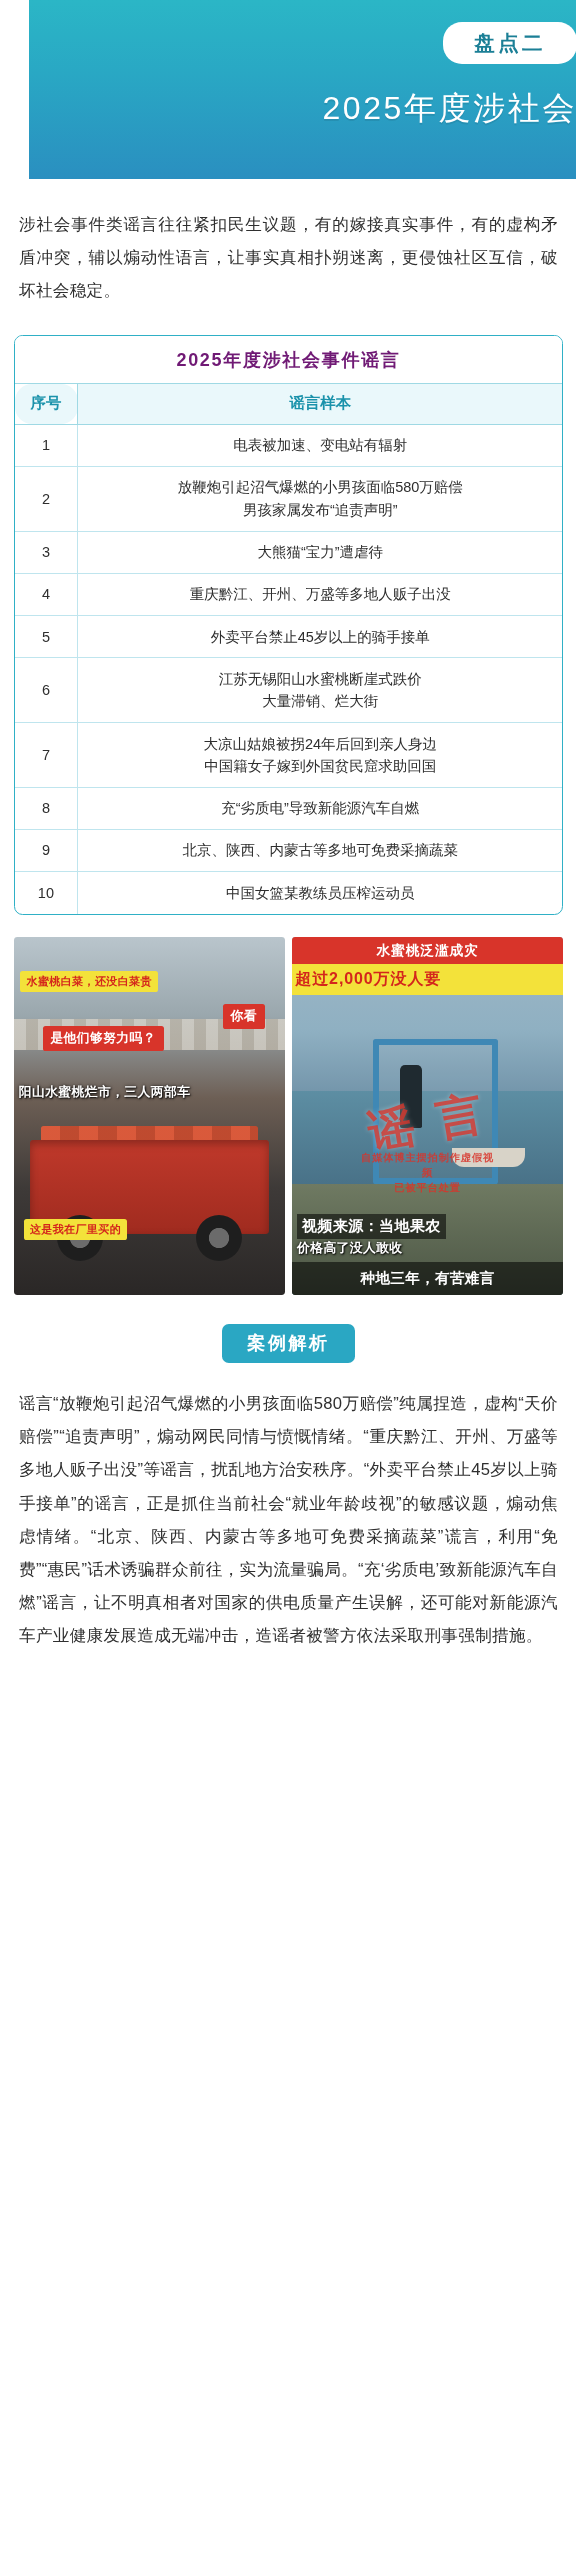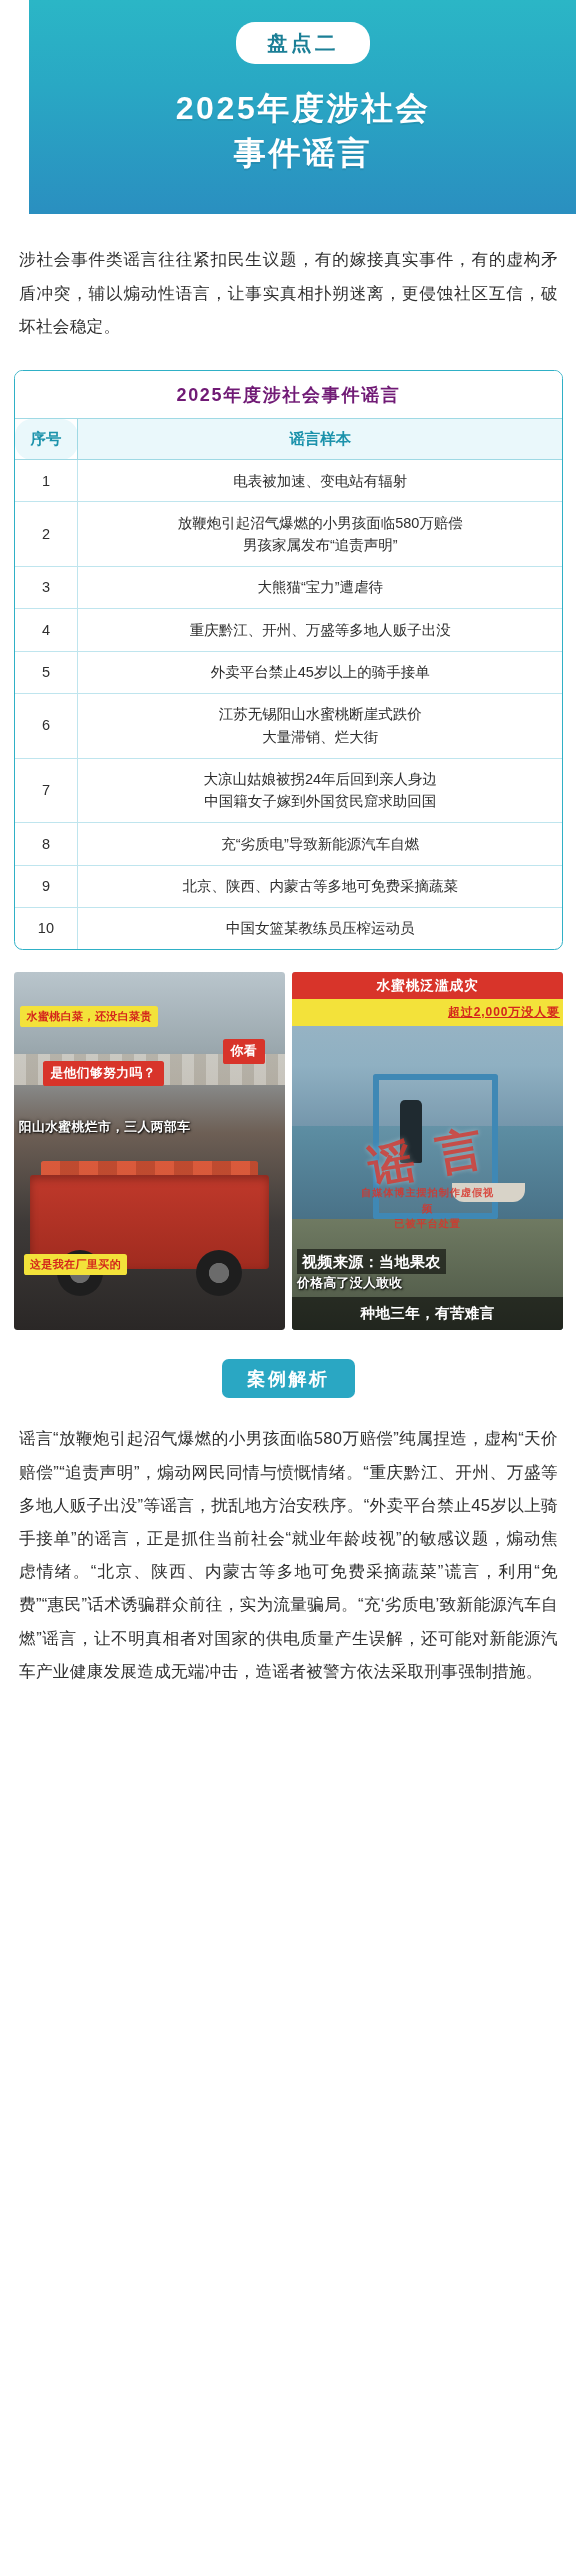--- a/index.html
+++ b/index.html
@@ -14,40 +14,40 @@
     width: 577px;
     min-height: 2576px;
     background: #ffffff;
     position: relative;
     overflow: hidden;
   }
 
   
   .header {
     background: linear-gradient(180deg, #2bb6c6 0%, #29a8c4 40%, #2a8fc0 100%);
-    padding: 22px 0 38px 0;
-    text-align: center;
+    padding: 22px 0 48px 0;
+    text-align: right;
     position: relative;
     margin-left: 29px;
   }
   .header-pill {
     display: inline-block;
     background: #ffffff;
     color: #1b7f96;
     font-size: 20.5px;
     font-weight: bold;
     letter-spacing: 3.4px;
     padding: 6.8px 31px;
     border-radius: 19px;
   }
   .header-title {
     margin-top: 22px;
     color: #ffffff;
     font-size: 32px;
-    font-weight: bold;
+    font-weight: normal;
     letter-spacing: 2.6px;
     line-height: 1.42;
     text-shadow: 0 1.7px 0 rgba(0,0,0,0.08);
   }
   .header-title .line { display: block; }
 
   
   .intro {
     padding: 29px 19px 6.8px 19px;
     font-size: 16.6px;
@@ -204,22 +204,22 @@
   }
   .banner-top-right {
     position: absolute; left: 0; right: 0; top: 0;
     background: #d8342a; color: #ffffff;
     font-size: 13.7px; font-weight: bold; text-align: center;
     padding: 5.1px 3.4px; letter-spacing: 0.9px;
   }
   .subbanner-right {
     position: absolute; left: 0; right: 0; top: 27px;
     background: #f3e23a; color: #d4261c;
-    font-size: 12px; font-weight: bold; text-align: right;
-    padding: 5.1px 3.4px; letter-spacing: 0.9px; text-decoration: underline;
+    font-size: 16px; font-weight: bold; text-align: left;
+    padding: 5.1px 3.4px; letter-spacing: 0.9px;
   }
   .watermark {
     position: absolute; left: 50%; top: 52%;
     transform: translate(-50%,-50%) rotate(-10deg);
     color: rgba(216,52,42,.78);
     font-size: 46px; font-weight: bold; letter-spacing: 5.1px;
     white-space: nowrap;
     text-shadow: 0 0 5.1px rgba(255,255,255,.35);
   }
   .watermark-sub {
@@ -251,21 +251,20 @@
 </style>
 </head>
 <body>
 
 <div class="page">
 
   <div class="header">
     <div class="header-pill">盘点二</div>
     <div class="header-title">
       <span class="line">2025年度涉社会</span>
-      <span class="line">事件谣言</span>
     </div>
   </div>
 
   <div class="intro">涉社会事件类谣言往往紧扣民生议题，有的嫁接真实事件，有的虚构矛盾冲突，辅以煽动性语言，让事实真相扑朔迷离，更侵蚀社区互信，破坏社会稳定。</div>
 
   <div class="table-wrap">
     <div class="table-title">2025年度涉社会事件谣言</div>
     <table class="rumors">
       <thead>
         <tr>

